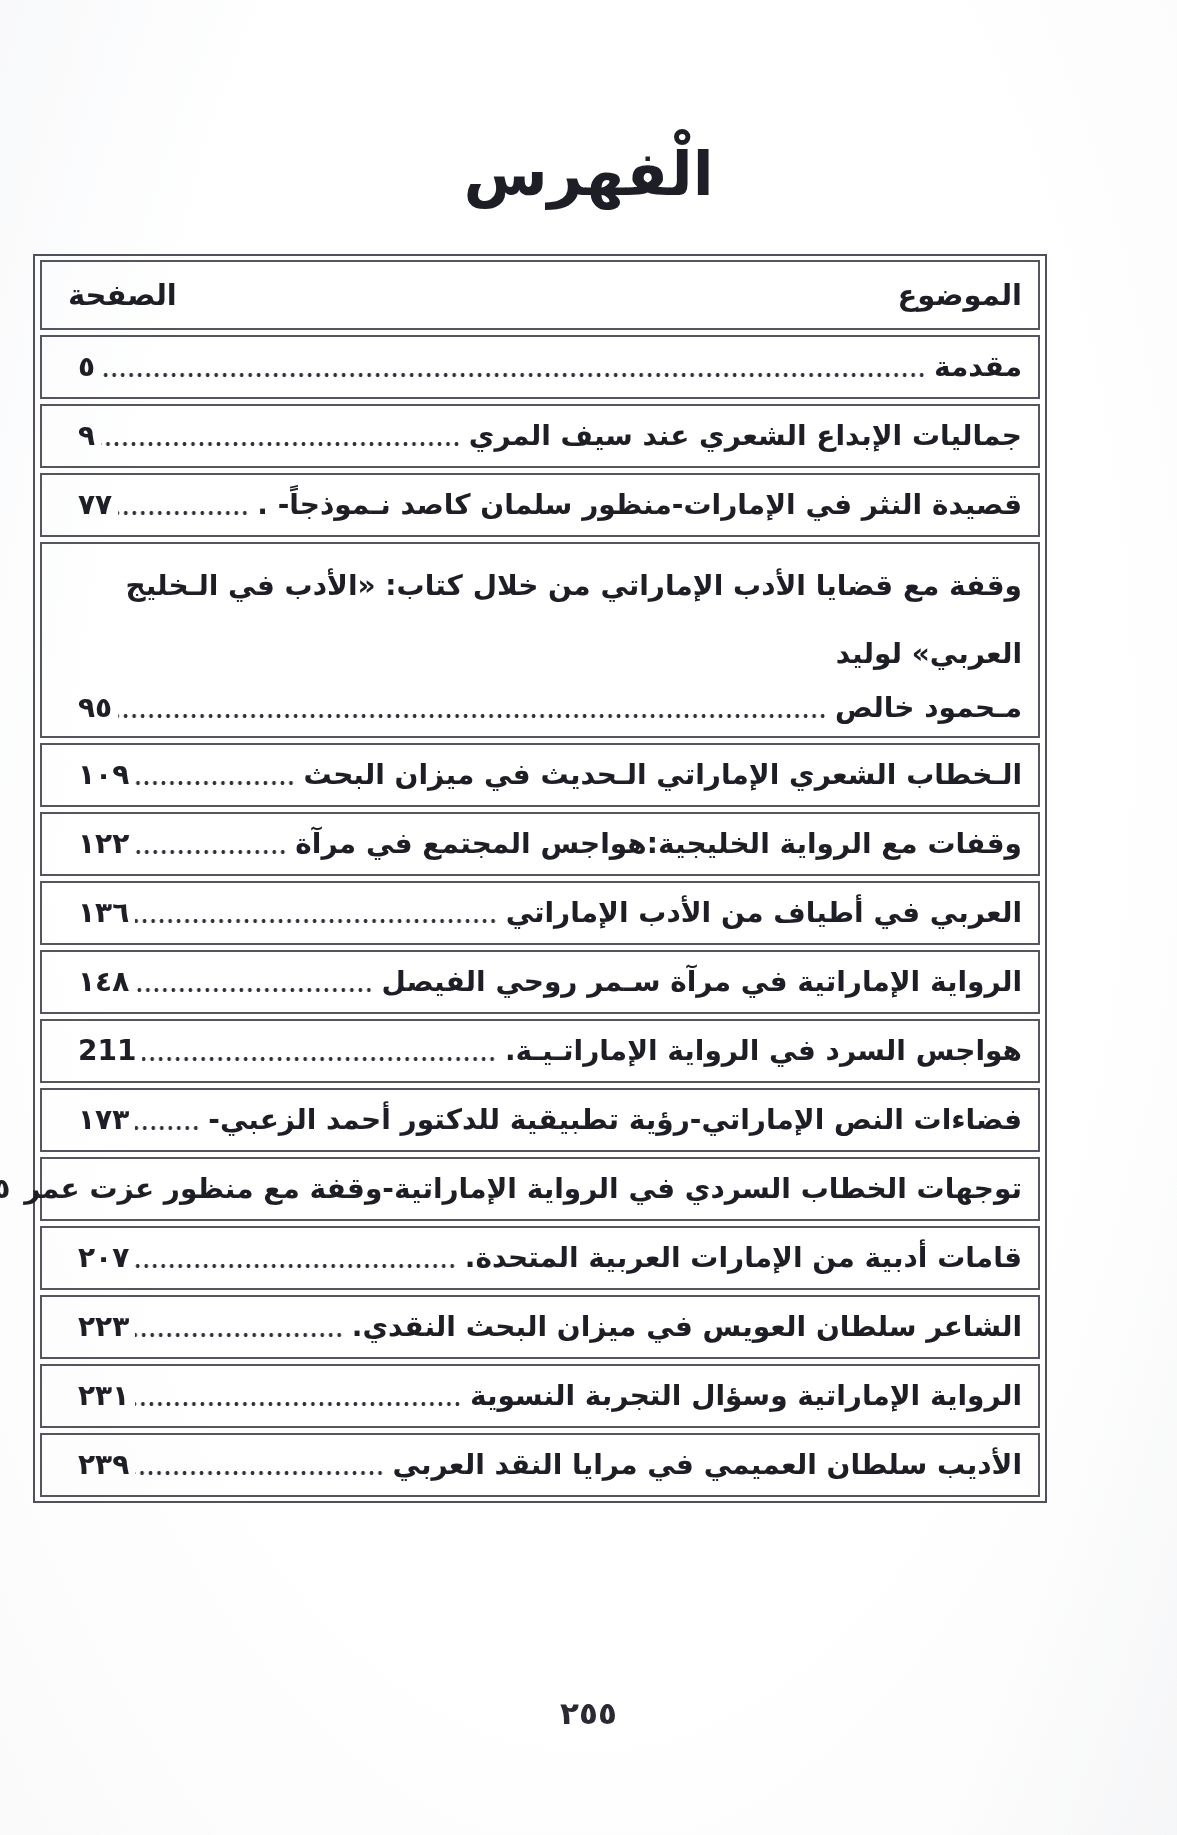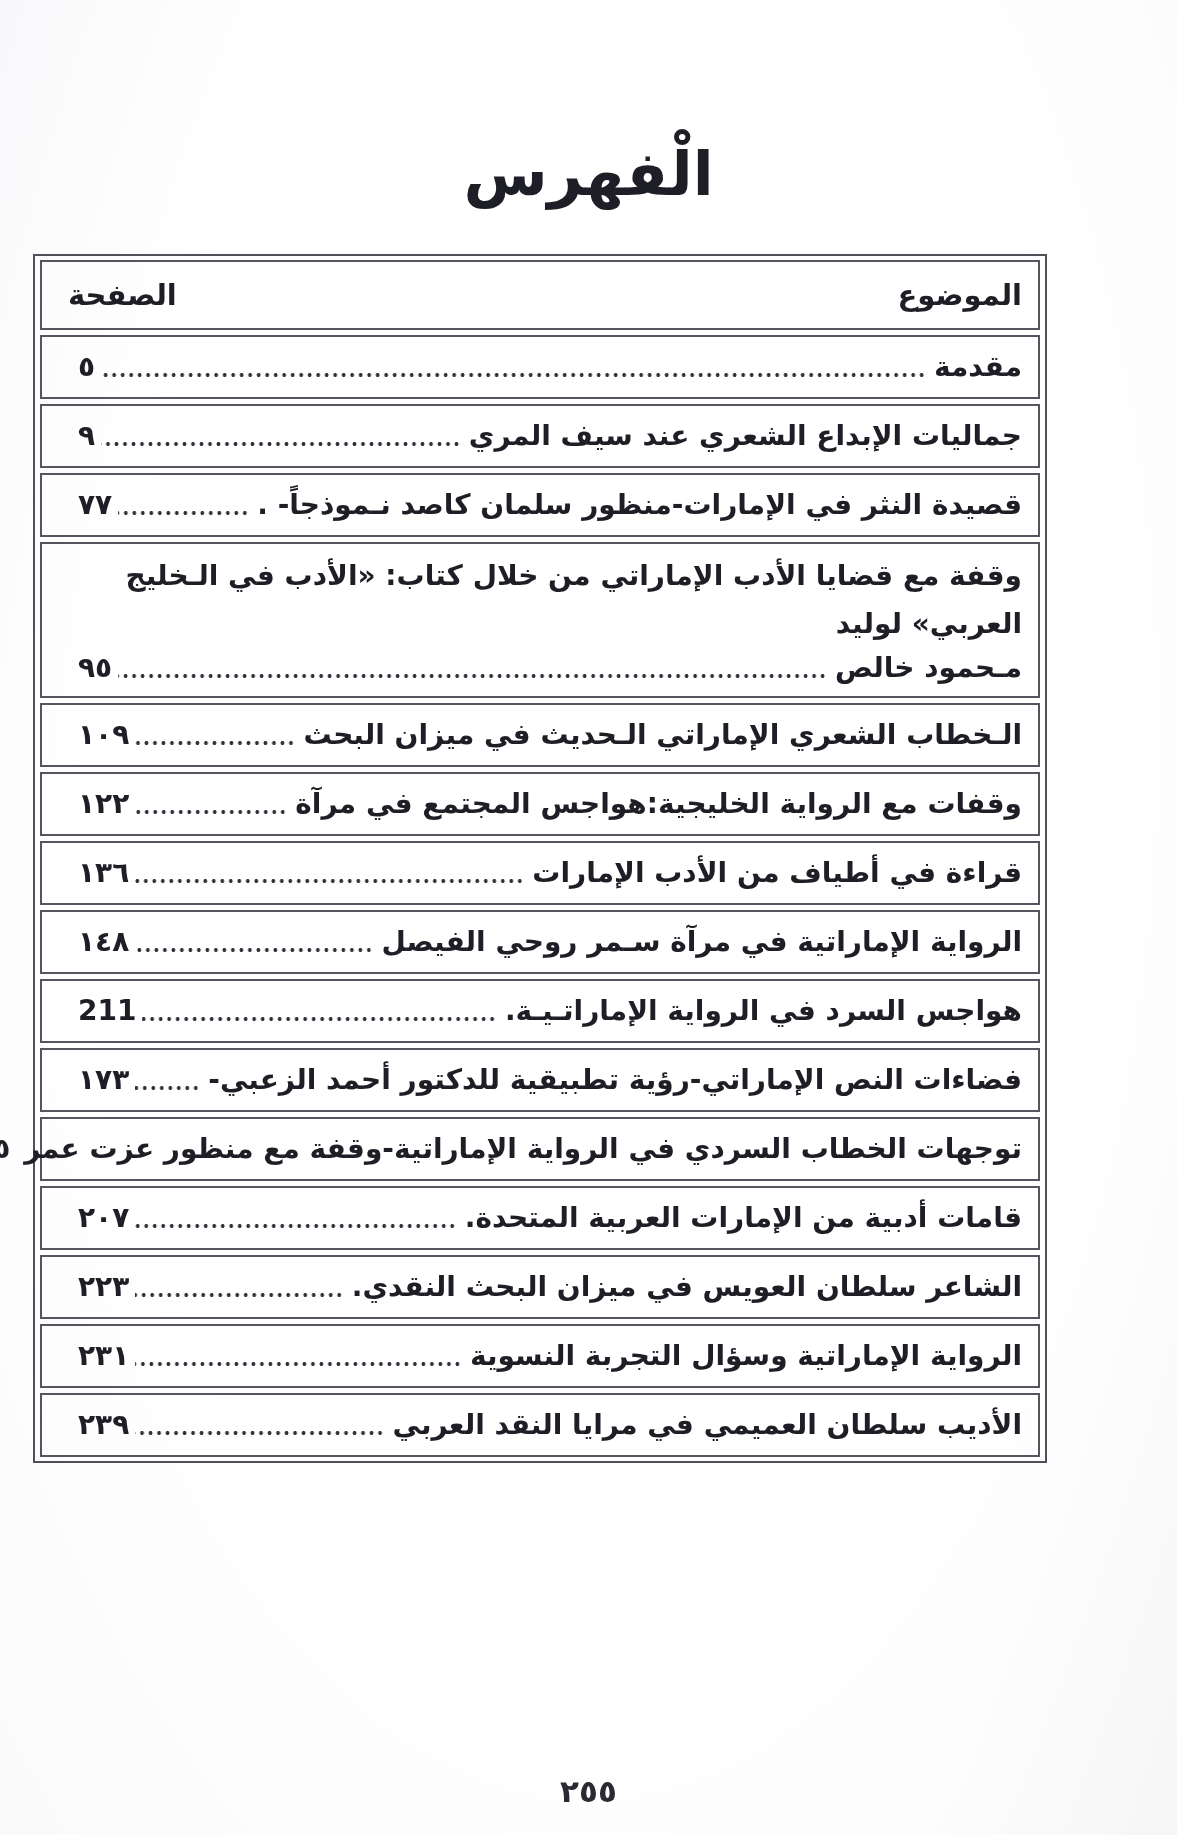--- a/index.html
+++ b/index.html
@@ -59,21 +59,21 @@
   .header-row {
     min-height: 70px;
     flex-direction: row;
     align-items: center;
     justify-content: space-between;
     font-size: 29px;
     padding-left: 26px;
   }
   .pre-line {
     width: 100%;
-    line-height: 48px;
+    line-height: 68px;
   }
   .pre-line:empty { display: none; }
   .row-line {
     display: flex;
     align-items: flex-end;
     width: 100%;
   }
   .row-title { white-space: nowrap; text-align: center; }
   .leader {
     flex: 1 1 auto;
@@ -81,21 +81,21 @@
     margin: 0 8px 8px 6px;
     background-image: radial-gradient(circle, #2e2e38 1.7px, transparent 2.1px);
     background-size: 8.5px 8px;
     background-repeat: repeat-x;
     background-position: right bottom;
   }
   .leader.no-dots { background-image: none; }
   .row-page { white-space: nowrap; padding-bottom: 0px; }
   .footer-page-number {
     position: absolute;
-    top: 1773px;
+    top: 1695px;
     left: 0;
     width: 100%;
     text-align: center;
     font-size: 31px;
     font-weight: bold;
     letter-spacing: 3px;
     color: #2a2a34;
   }
 </style>
 </head>
@@ -155,21 +155,21 @@
 
     <div class="row-line">
       <span class="row-title">وقفات مع الرواية الخليجية:هواجس المجتمع في مرآة</span>
       <span class="leader"></span>
       <span class="row-page">١٢٢</span>
     </div>
   </div>
       <div class="toc-row">
 
     <div class="row-line">
-      <span class="row-title">قراءة في أطياف من الأدب الإمارات</span>
+      <span class="row-title">العربي في أطياف من الأدب الإماراتي</span>
       <span class="leader"></span>
       <span class="row-page">١٣٦</span>
     </div>
   </div>
       <div class="toc-row">
 
     <div class="row-line">
       <span class="row-title">الرواية الإماراتية في مرآة سـمر روحي الفيصل</span>
       <span class="leader"></span>
       <span class="row-page">١٤٨</span>

